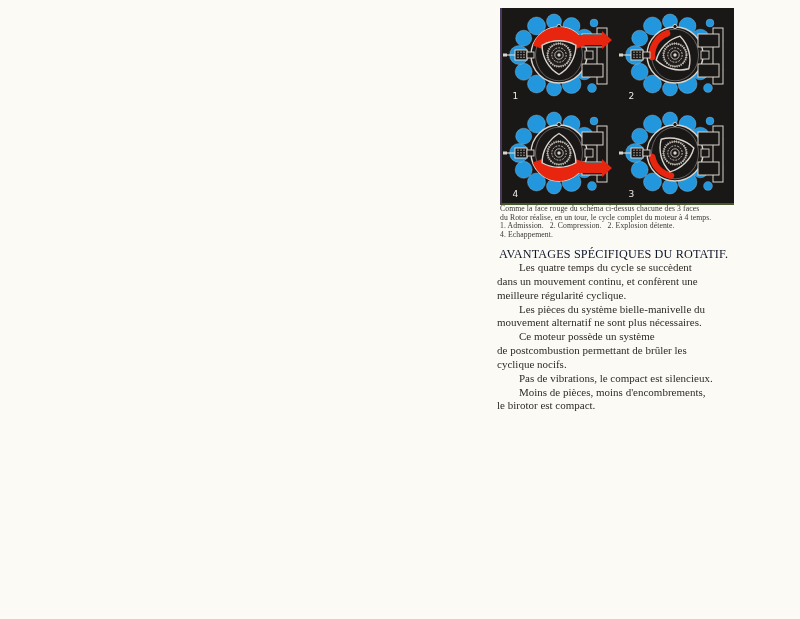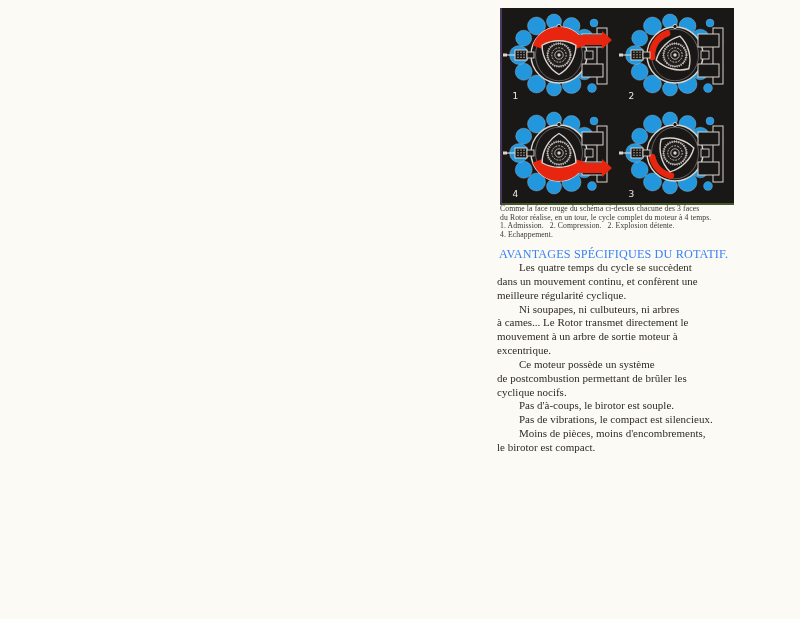--- a/index.html
+++ b/index.html
@@ -26,21 +26,21 @@
     font-size:7.7px;line-height:8.7px;
     color:#3a3833;
     white-space:pre;
     letter-spacing:0.1px;
   }
   .heading{
     position:absolute;left:499px;top:247px;
     margin:0;
     font-size:12.2px;font-weight:400;
     letter-spacing:0.15px;
-    color:#3b82f6;
+    color:#0f172a;
     white-space:nowrap;
   }
   .body-text{
     position:absolute;left:497px;top:261px;width:260px;
     color:#2f2b26;
   }
   .body-text p{
     margin:0;
     font-size:11px;line-height:13.85px;
     text-indent:22px;
@@ -267,26 +267,23 @@
 1. Admission.   2. Compression.   2. Explosion détente.
 4. Echappement.</div>
 
   <h2 class="heading">AVANTAGES SPÉCIFIQUES DU ROTATIF.</h2>
 
   <div class="body-text">
 
   <p>Les quatre temps du cycle se succèdent
 dans un mouvement continu, et confèrent une
 meilleure régularité cyclique.</p>
-      <p>Ni soupapes, ni culbuteurs, ni arbres
-à cames... Le Rotor transmet directement le
-mouvement à un arbre de sortie moteur à
-excentrique.</p>
+      <p>Les pièces du système bielle-manivelle du
+mouvement alternatif ne sont plus nécessaires.</p>
       <p>Ce moteur possède un système
 de postcombustion permettant de brûler les
 cyclique nocifs.</p>
-      <p>Pas d'à-coups, le birotor est souple.</p>
       <p>Pas de vibrations, le compact est silencieux.</p>
       <p>Moins de pièces, moins d'encombrements,
 le birotor est compact.</p>
     </div>
 
 </div>
 
 </body></html>

